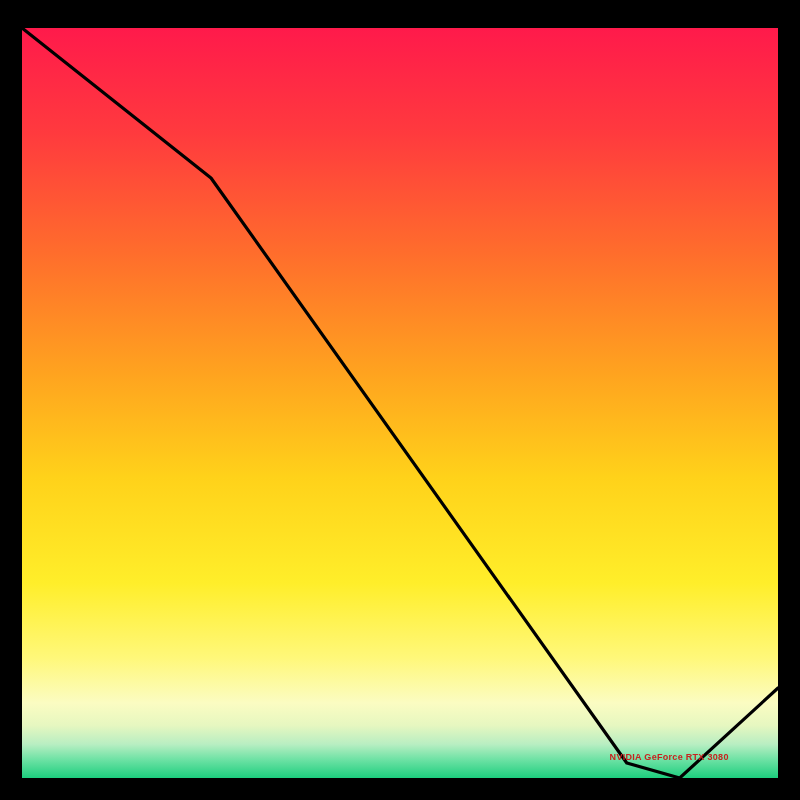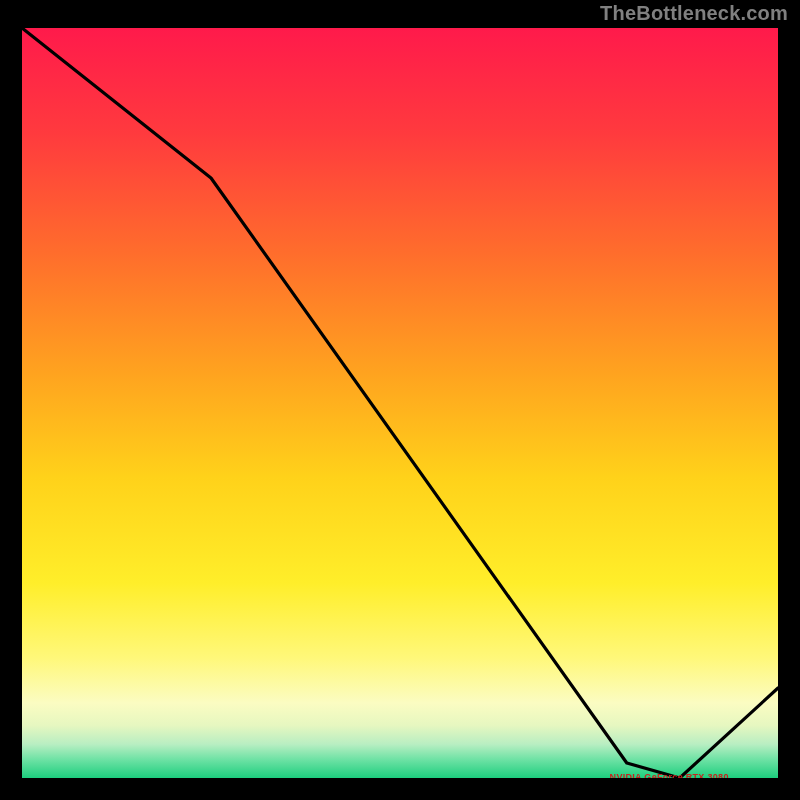--- a/index.html
+++ b/index.html
@@ -39,29 +39,27 @@
     height: 100%;
   }
   .marker-label {
     position: absolute;
     font-family: Arial, Helvetica, sans-serif;
     font-size: 9px;
     font-weight: bold;
     color: #c8221f;
     letter-spacing: 0.3px;
     white-space: nowrap;
-    margin-top: 20px;
   }
 </style>
 </head>
 <body>
 
 <div class="frame">
 
-  <div class="attribution">TheBottleneck.com</div>
 
   <div class="plot">
 
     <svg class="gradient" viewBox="0 0 756 750" preserveAspectRatio="none">
       <defs>
         <linearGradient id="heat" x1="0" y1="0" x2="0" y2="1">
             <stop offset="0%" stop-color="#ff1a4b"></stop>
             <stop offset="14%" stop-color="#ff3a3e"></stop>
             <stop offset="30%" stop-color="#ff6d2c"></stop>
             <stop offset="46%" stop-color="#ffa31f"></stop>

